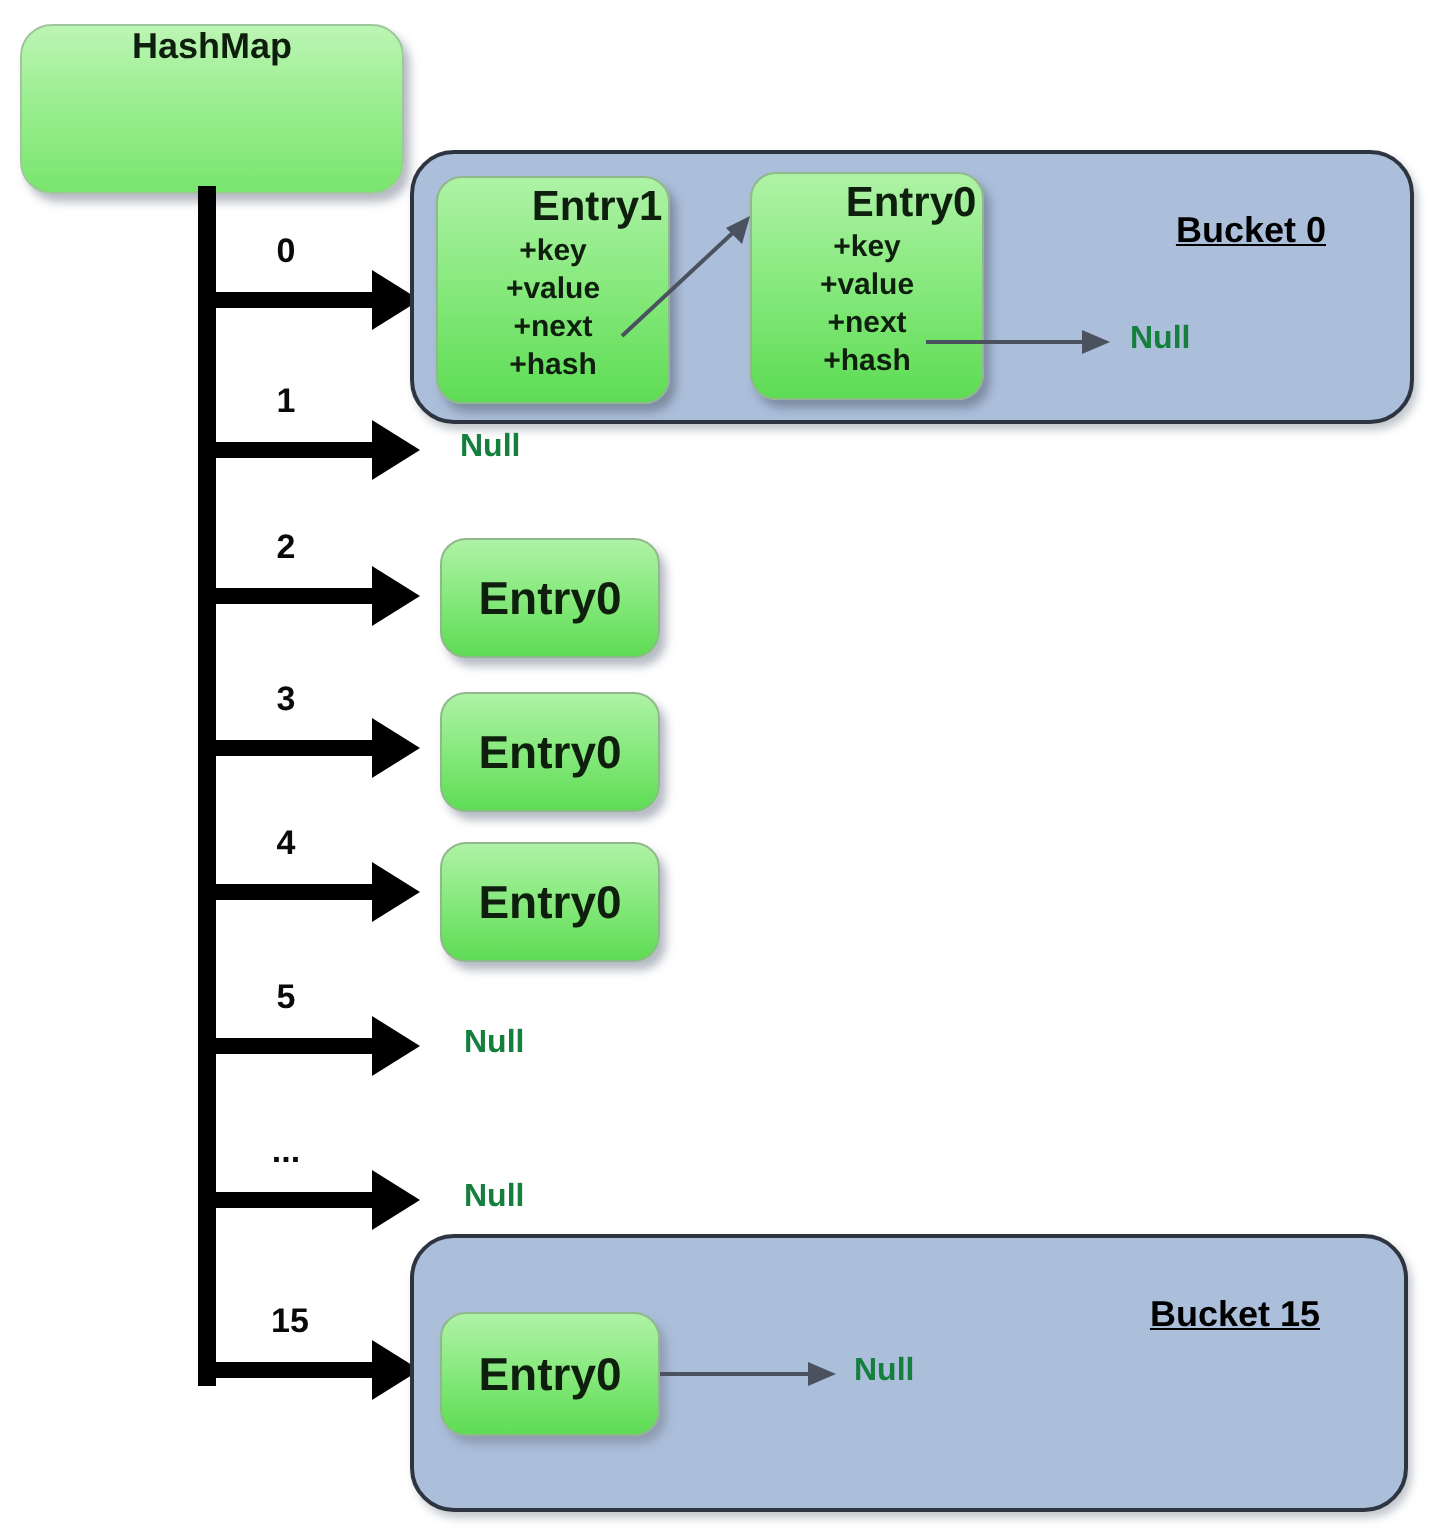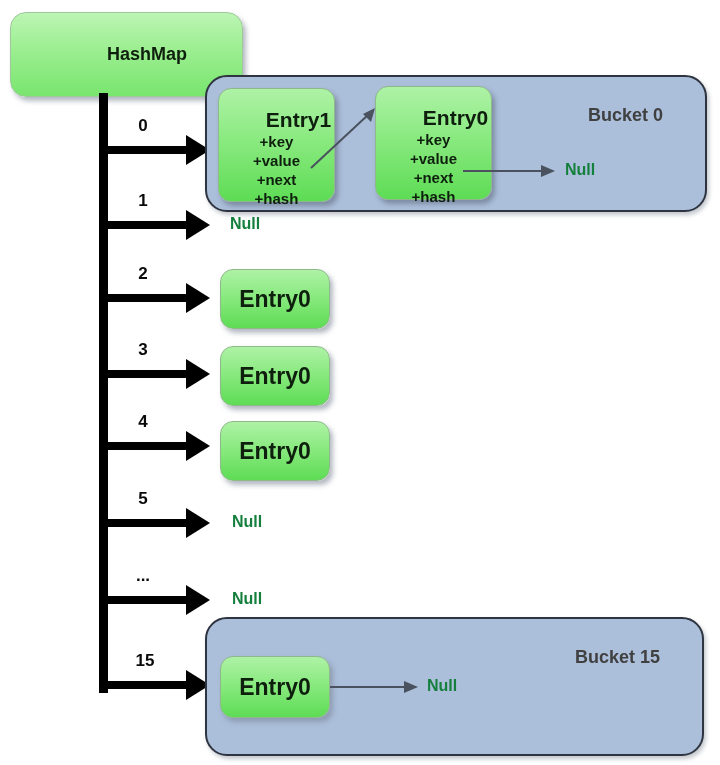--- a/index.html
+++ b/index.html
@@ -10,22 +10,22 @@
     font-family:"Liberation Sans", sans-serif;
     overflow:hidden;
   }
   
   .hashmap-box{
     position:absolute;left:10px;top:12px;width:190px;height:83px;
     border-radius:16px;
     background:linear-gradient(180deg,#bcf5b4 0%,#9bee90 45%,#79e56e 100%);
     border:1px solid #9fc79b;
     box-shadow:3px 4px 5px rgba(120,130,145,0.55);
-    display:flex;align-items:center;justify-content:center;
-    font-weight:bold;font-size:18px;color:#0e1f0e;padding-left:41px;
+    display:flex;justify-content:center;
+    font-weight:bold;font-size:18px;color:#0e1f0e;
   }
   
   .trunk{position:absolute;left:99px;top:93px;width:9px;height:600px;background:#000;}
   .row-bar{position:absolute;left:103px;width:84px;height:8px;background:#000;}
   .row-head{
     position:absolute;left:186px;width:0;height:0;
     border-left:24px solid #000;
     border-top:15px solid transparent;
     border-bottom:15px solid transparent;
   }
@@ -49,32 +49,32 @@
   
   .bucket{
     position:absolute;left:205px;width:498px;height:133px;
     background:#abbeda;
     border:2px solid #2e3440;
     border-radius:22px;
     box-shadow:2px 3px 4px rgba(120,130,145,0.45);
   }
   .bucket-title{
     position:absolute;right:42px;top:28px;
-    font-weight:bold;font-size:18px;color:#404040;
+    font-weight:bold;font-size:18px;color:#000000;text-decoration:underline;
   }
   
   .entry-card{
     position:absolute;width:115px;height:112px;
     border-radius:13px;
     background:linear-gradient(180deg,#aef2a6 0%,#8aea80 45%,#5edc55 100%);
     border:1px solid #8fb98a;
     box-shadow:3px 4px 5px rgba(70,80,95,0.45);
     text-align:center;color:#0e1f0e;
   }
-  .entry-card .entry-title{font-weight:bold;font-size:21px;margin-top:19px;line-height:24px;padding-left:44px;}
+  .entry-card .entry-title{font-weight:bold;font-size:21px;margin-top:3px;line-height:24px;padding-left:44px;}
   .entry-card .entry-field{font-weight:bold;font-size:15px;line-height:19px;}
   .thin-arrow{position:absolute;}
 </style>
 </head>
 <body>
 
 <div class="canvas">
 
   <div class="hashmap-box">
     <span>HashMap</span>

